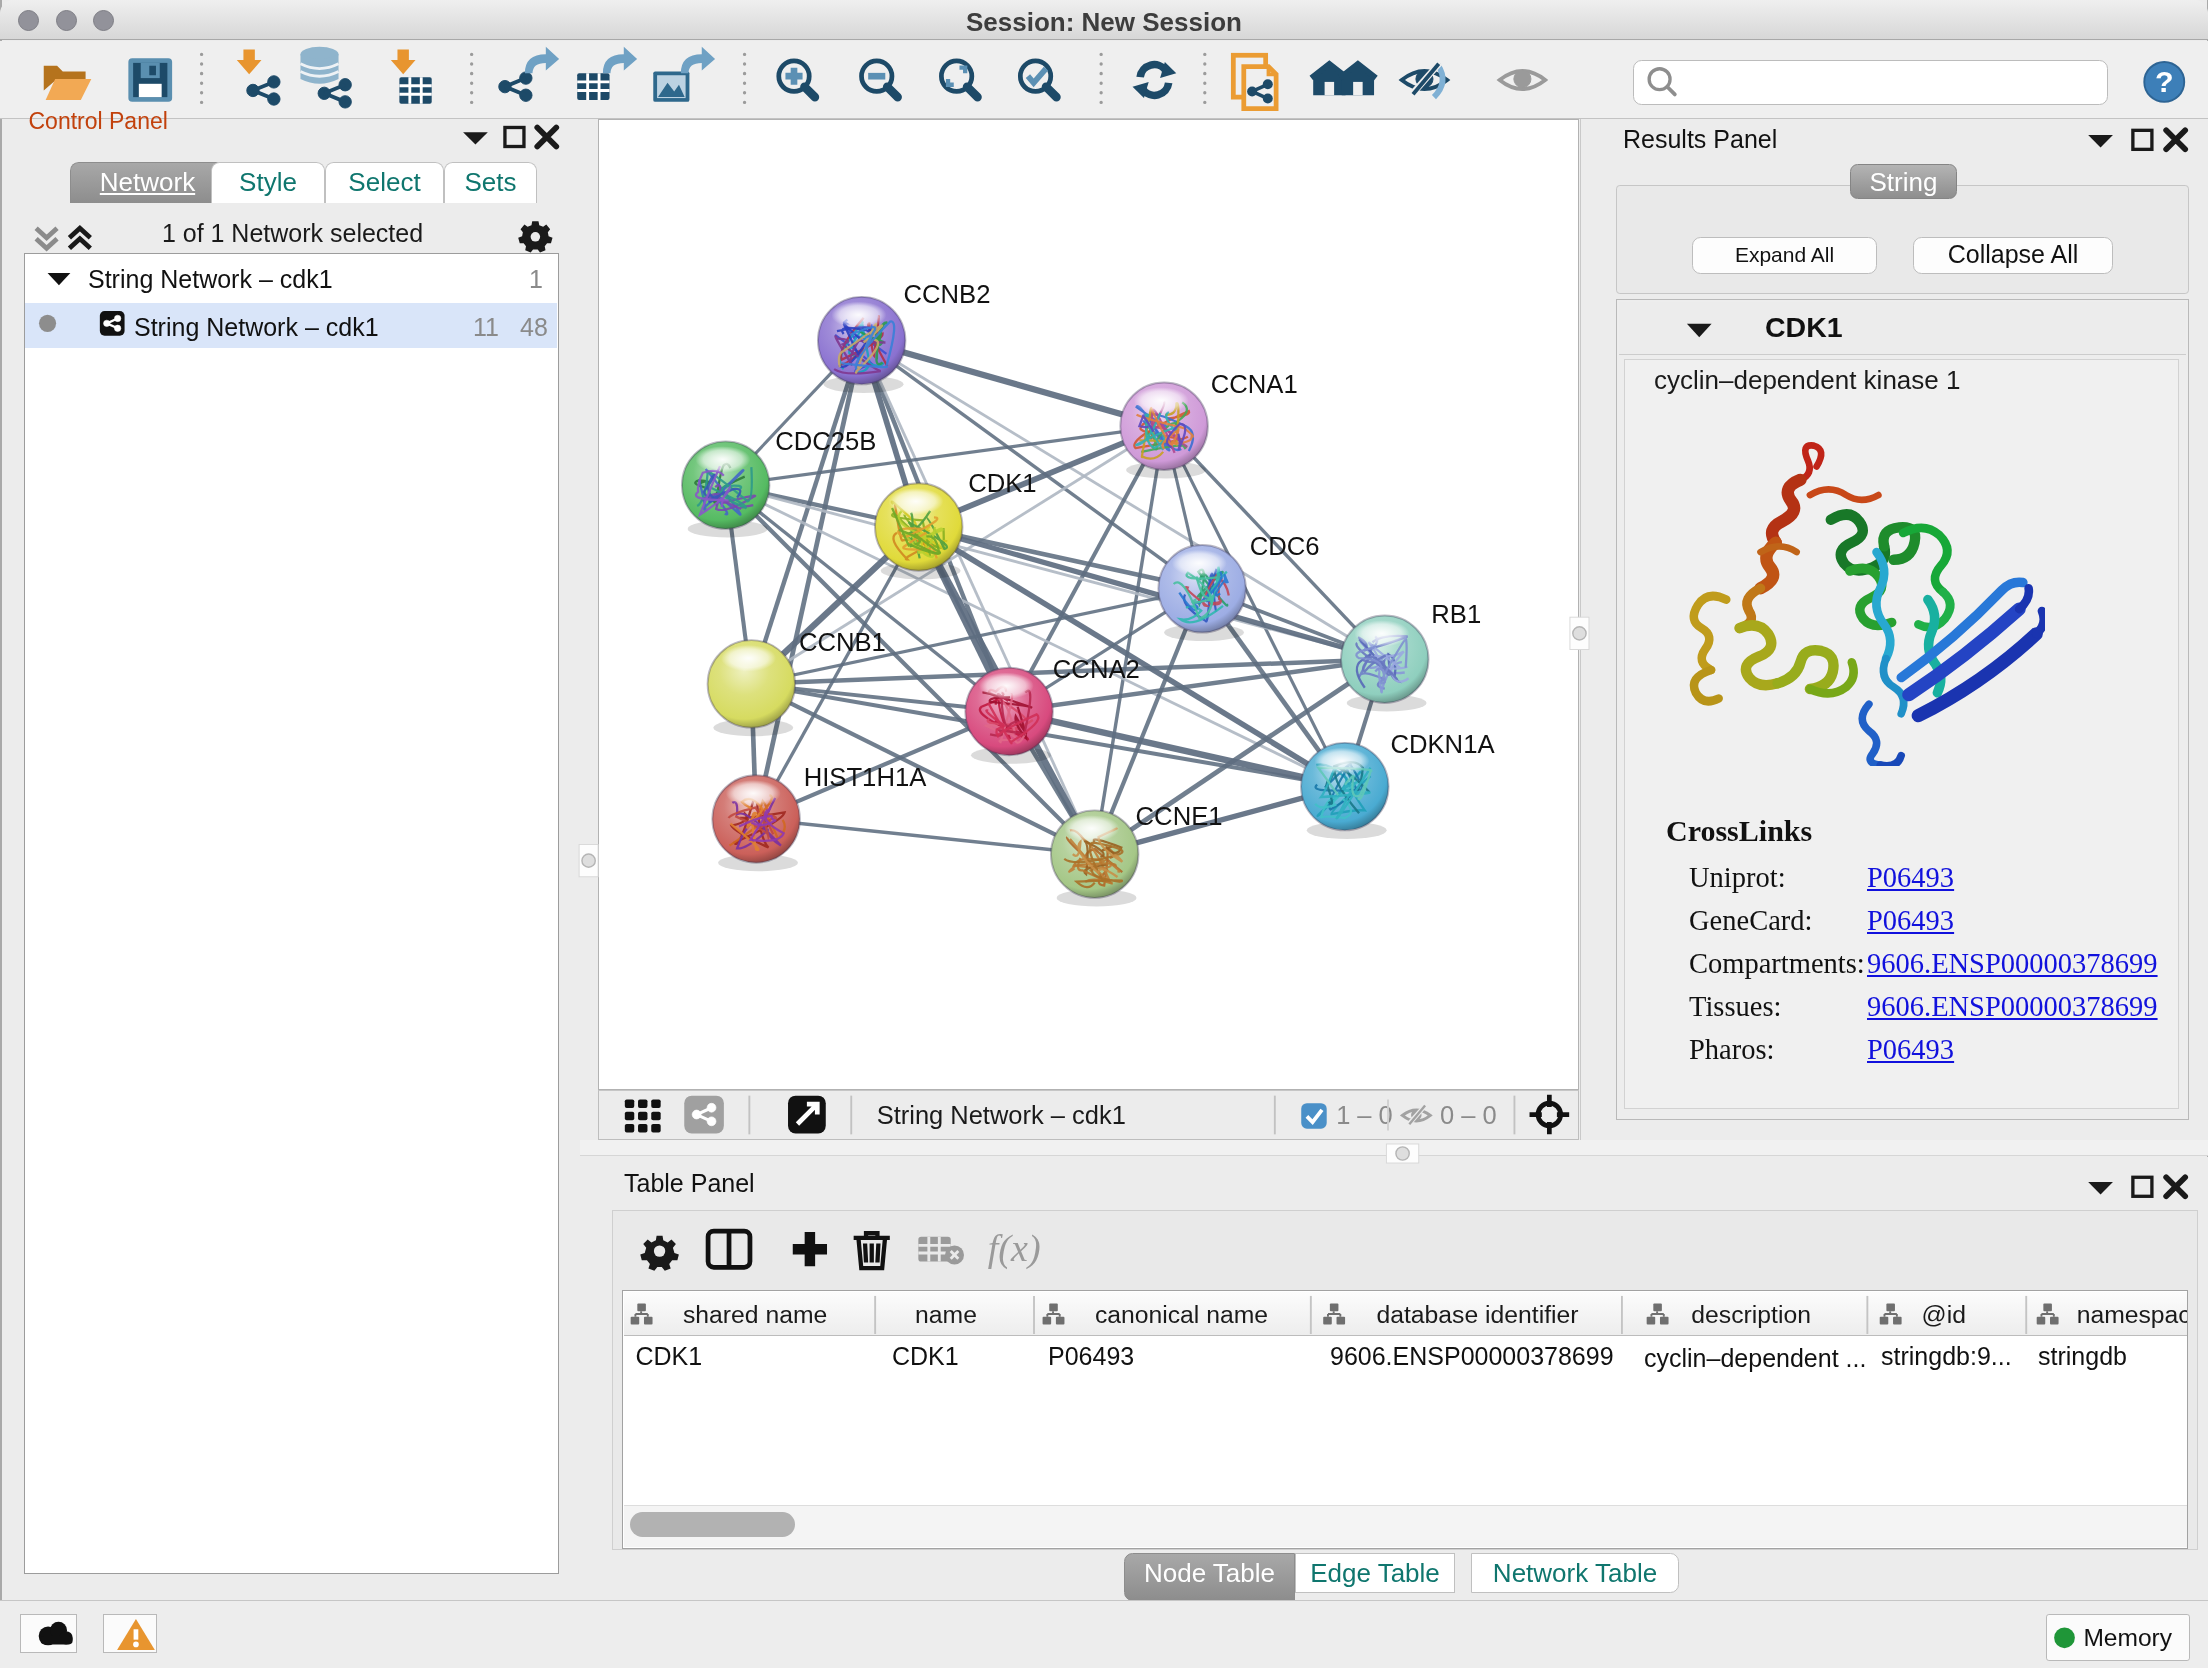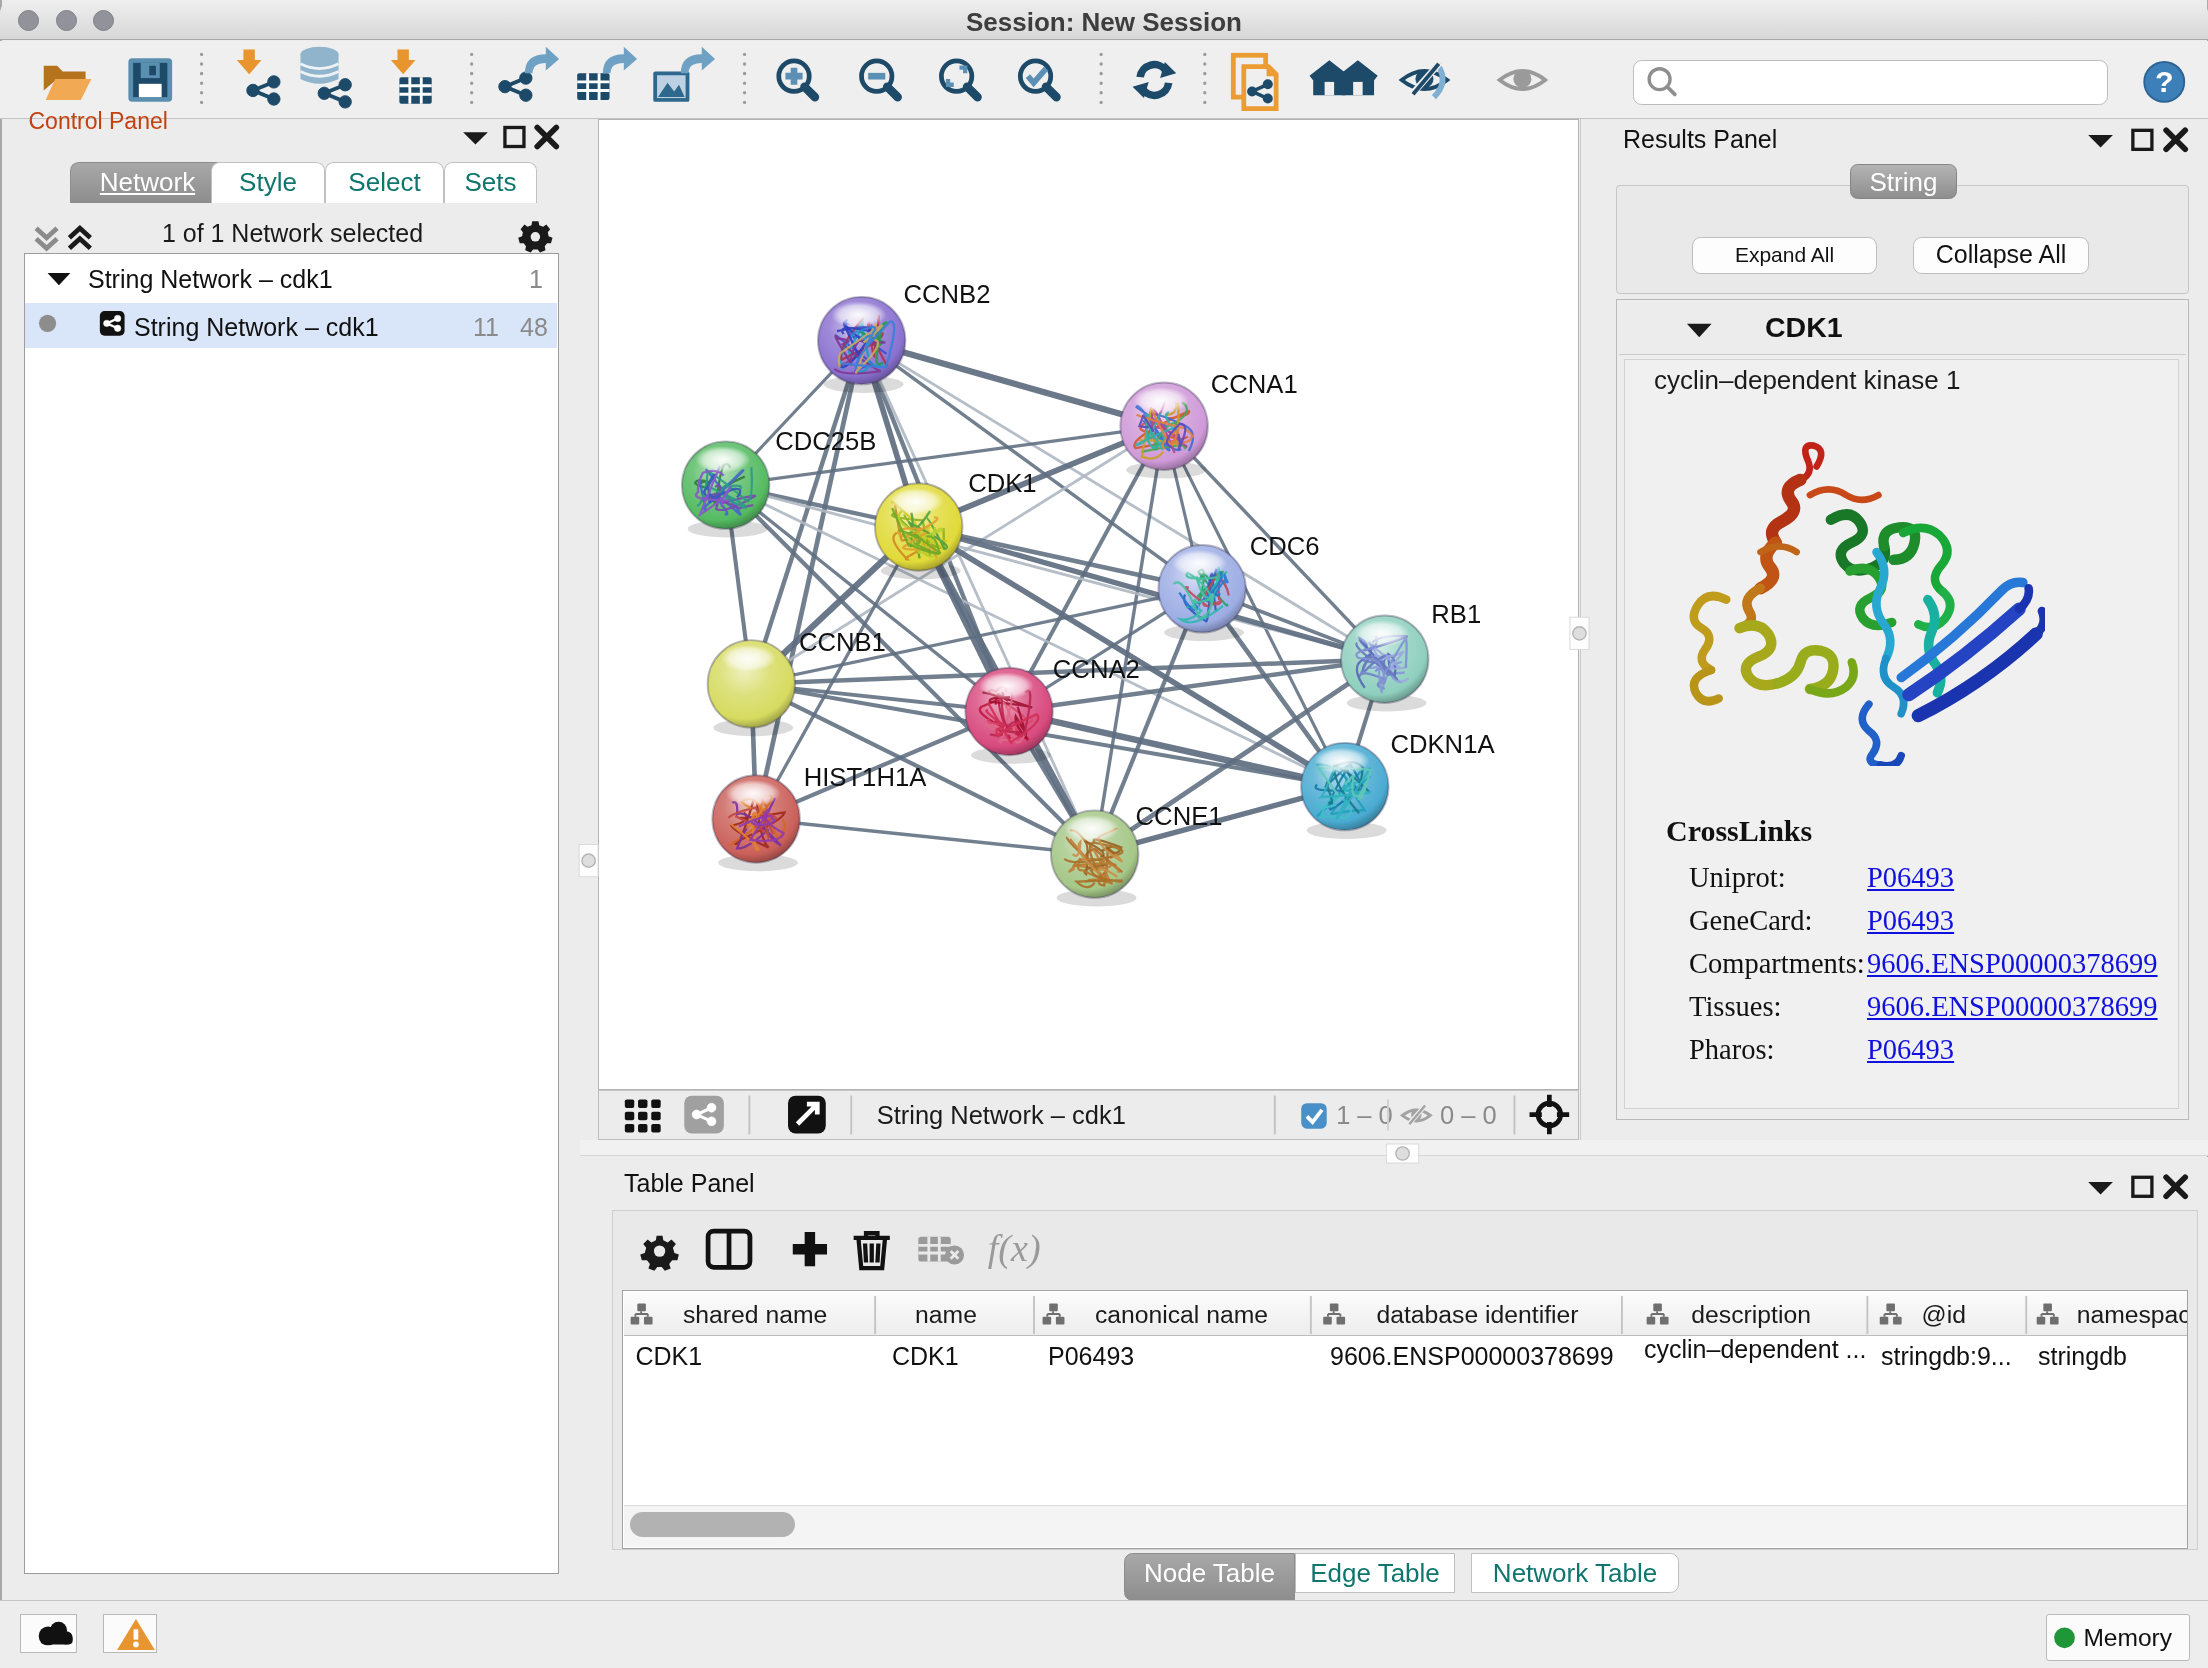--- a/index.html
+++ b/index.html
@@ -580,21 +580,21 @@
   </g>
 </svg>
 <div class="abs hsplit"></div>
 
 <div class="abs results"></div>
 <div id="resultsContent">
   <div class="abs" style="left:1623px; top:125px; font-size:25px; color:#111;">Results Panel</div>
   <div class="abs" style="left:1616px; top:185px; width:573px; height:109px; background:#e9e9e9; border:1.9px solid #c6c6c6; border-radius:3.8px;"></div>
   <div class="abs" style="left:1850px; top:164px; width:107px; height:35px; background:linear-gradient(#b4b4b4,#8e8e8e); border:1px solid #858585; border-radius:7.6px; color:#fff; font-size:26px; text-align:center; line-height:34px;">String</div>
   <div class="abs" style="left:1692px; top:237px; width:185px; height:37px; background:#fdfdfd; border:1.9px solid #bdbdbd; border-radius:8.6px; font-size:21px; text-align:center; line-height:33px; color:#111;">Expand All</div>
-  <div class="abs" style="left:1913px; top:237px; width:176px; height:37px; background:#fdfdfd; border:1.9px solid #bdbdbd; border-radius:8.6px; font-size:25px; text-align:center; line-height:33px; color:#111;">Collapse All</div>
+  <div class="abs" style="left:1913px; top:237px; width:200px; height:37px; background:#fdfdfd; border:1.9px solid #bdbdbd; border-radius:8.6px; font-size:25px; text-align:center; line-height:33px; color:#111;">Collapse All</div>
   <div class="abs" style="left:1616px; top:299px; width:573px; height:821px; background:#ededed; border:1.9px solid #b9b9b9;"></div>
   <div class="abs" style="left:1619px; top:302px; width:567px; height:53px; background:#ececec; border-bottom:1px solid #cccccc;"></div>
   <svg class="abs" style="left:1685px; top:321px;" width="28.5" height="19" viewBox="0 0 30 20">
       <path d="M2 3 L28 3 L15 17 Z" fill="#1a1a1a"></path>
     </svg>
   <div class="abs" style="left:1765px; top:311px; font-size:28.5px; font-weight:bold; color:#111;">CDK1</div>
   <div class="abs" style="left:1624px; top:359px; width:555px; height:750px; background:#f0f0f0; border:1px solid #d2d2d2;"></div>
   <div class="abs" style="left:1654px; top:365px; font-size:26px; color:#1a1a1a;">cyclin–dependent kinase 1</div>
   <svg class="abs" style="left:1669px; top:438px;" width="376" height="328" viewBox="0 0 395 345">
     <g fill="none" stroke-linecap="round">
@@ -694,21 +694,21 @@
       <text x="1122" y="32">description</text>
       <text x="1364" y="32">@id</text>
       <text x="1527" y="32">namespac</text>
     </g>
   </svg>
   <div class="abs" style="left:624px; top:1335px; width:1563px; height:40px; font-size:25px; color:#111;">
     <span class="abs" style="left:11.4px; top:6.7px;">CDK1</span>
     <span class="abs" style="left:268px; top:6.7px;">CDK1</span>
     <span class="abs" style="left:424px; top:6.7px;">P06493</span>
     <span class="abs" style="left:706px; top:6.7px;">9606.ENSP00000378699</span>
-    <span class="abs" style="left:1020px; top:0;">cyclin–dependent ...</span>
+    <span class="abs" style="left:1020px; top:9px;">cyclin–dependent ...</span>
     <span class="abs" style="left:1257px; top:6.7px;">stringdb:9...</span>
     <span class="abs" style="left:1414px; top:6.7px;">stringdb</span>
   </div>
   <div class="abs" style="left:624px; top:1505px; width:1563px; height:42px; background:#f4f4f4; border-top:1px solid #ddd;"></div>
   <div class="abs" style="left:630px; top:1512px; width:165px; height:25px; background:#b2b2b2; border-radius:12.4px;"></div>
   <div class="abs tabbtn tabsel" style="left:1124px; top:1553px; width:171px; height:48px; border-radius:8.6px 0 0 8.6px; line-height:38px; border-bottom:1px solid #8d8d8d;">Node Table</div>
   <div class="abs tabbtn" style="left:1295px; top:1553px; width:160px; height:40px; border-radius:0; line-height:38px; border-bottom:1px solid #c0c0c0;">Edge Table</div>
   <div class="abs tabbtn" style="left:1471px; top:1553px; width:208px; height:40px; border-radius:0 8.6px 8.6px 0; line-height:38px; border-bottom:1px solid #c0c0c0;">Network Table</div>
 </div>
 

